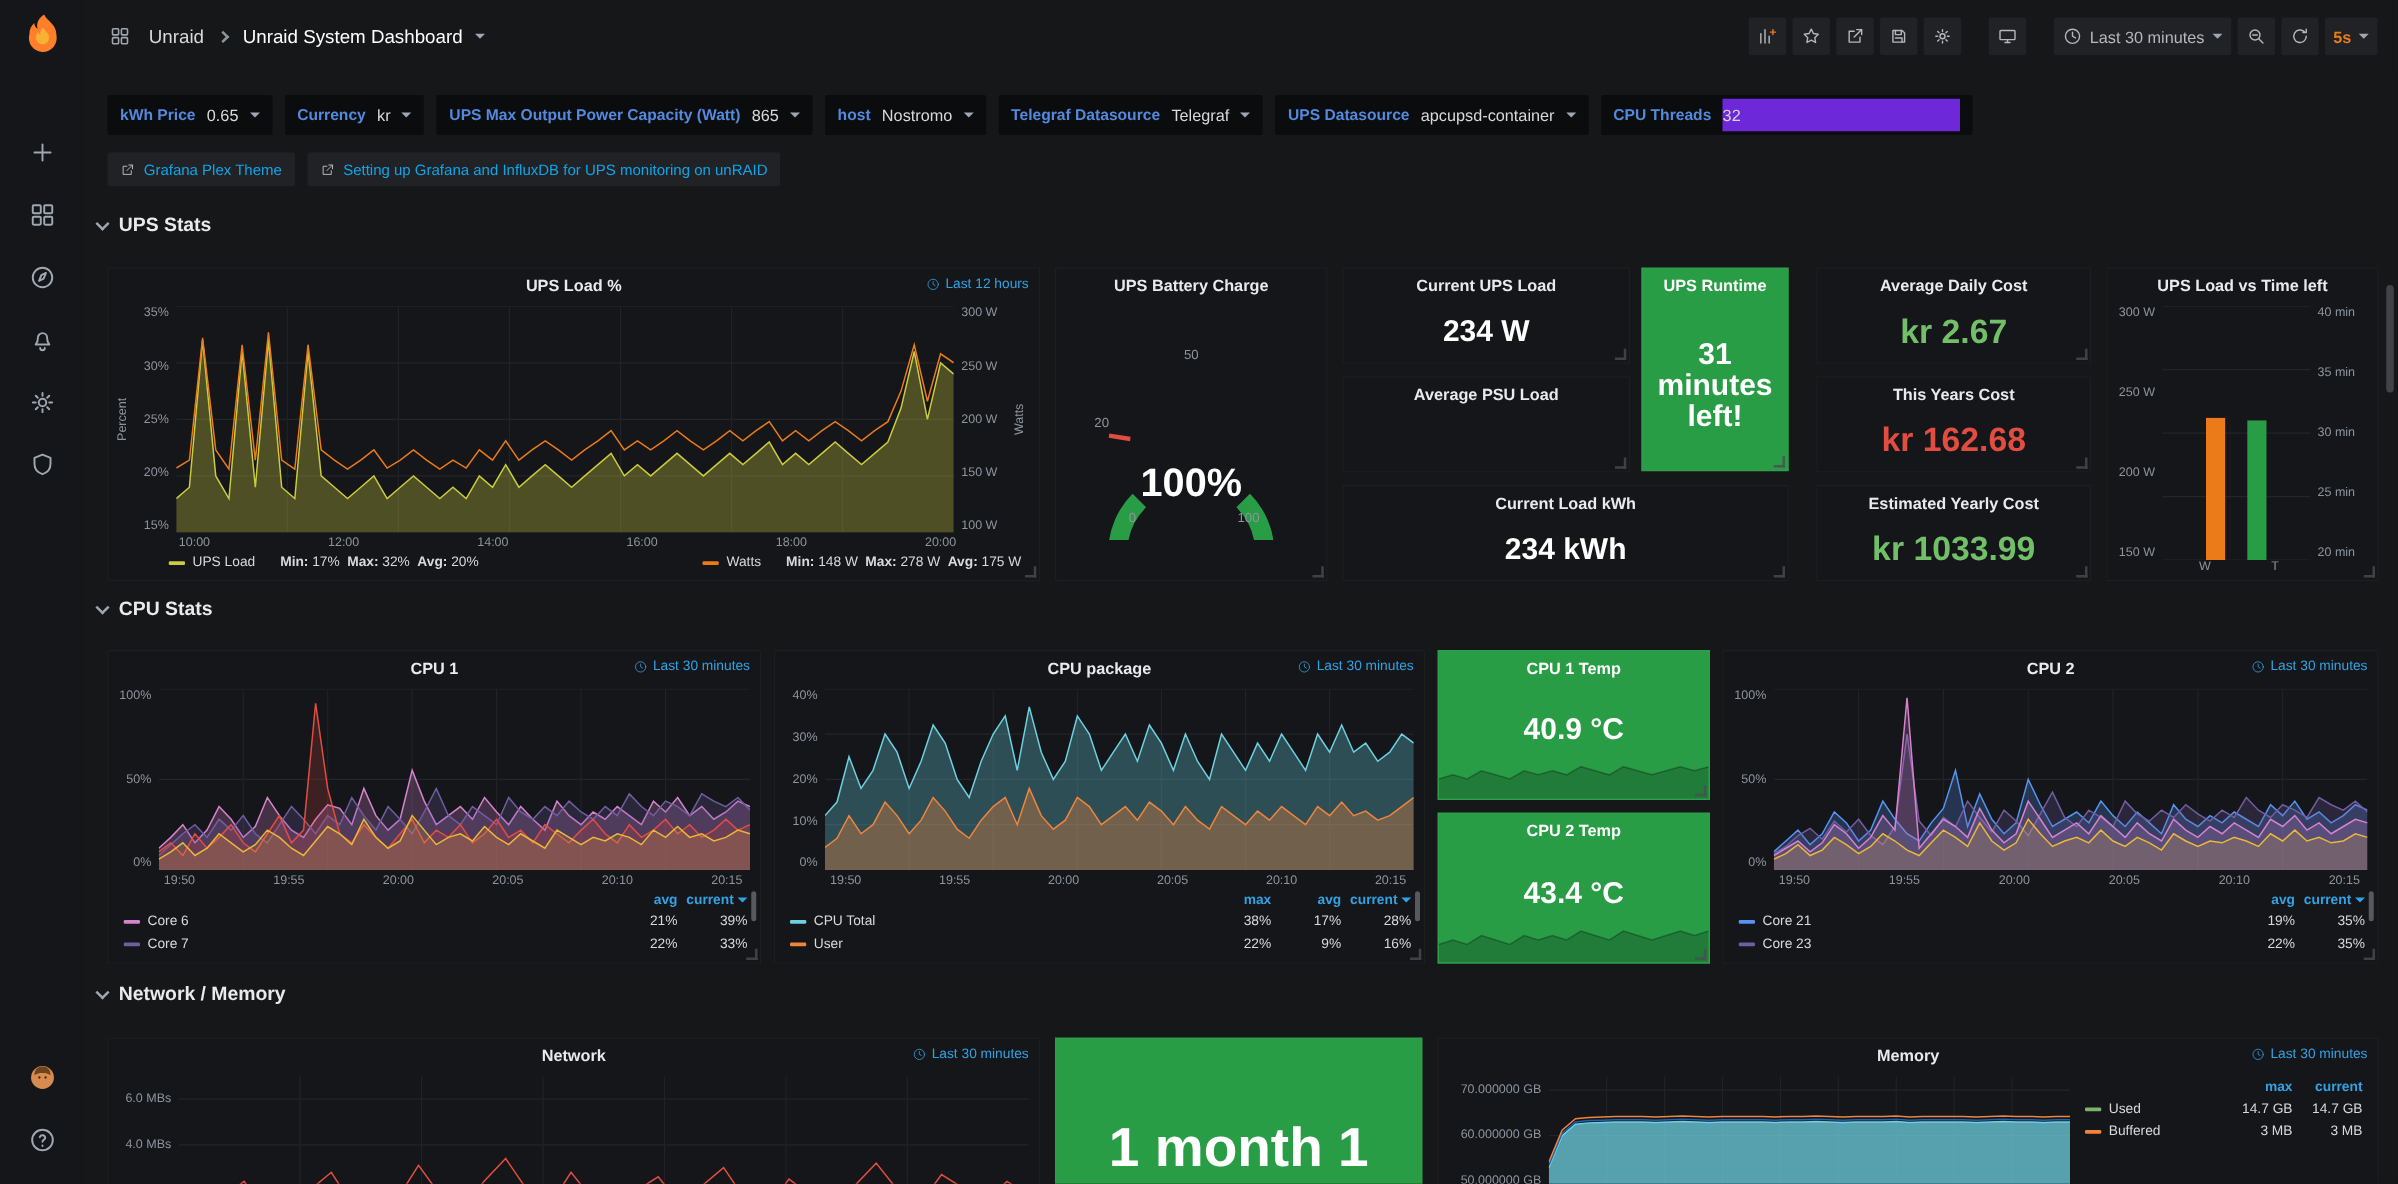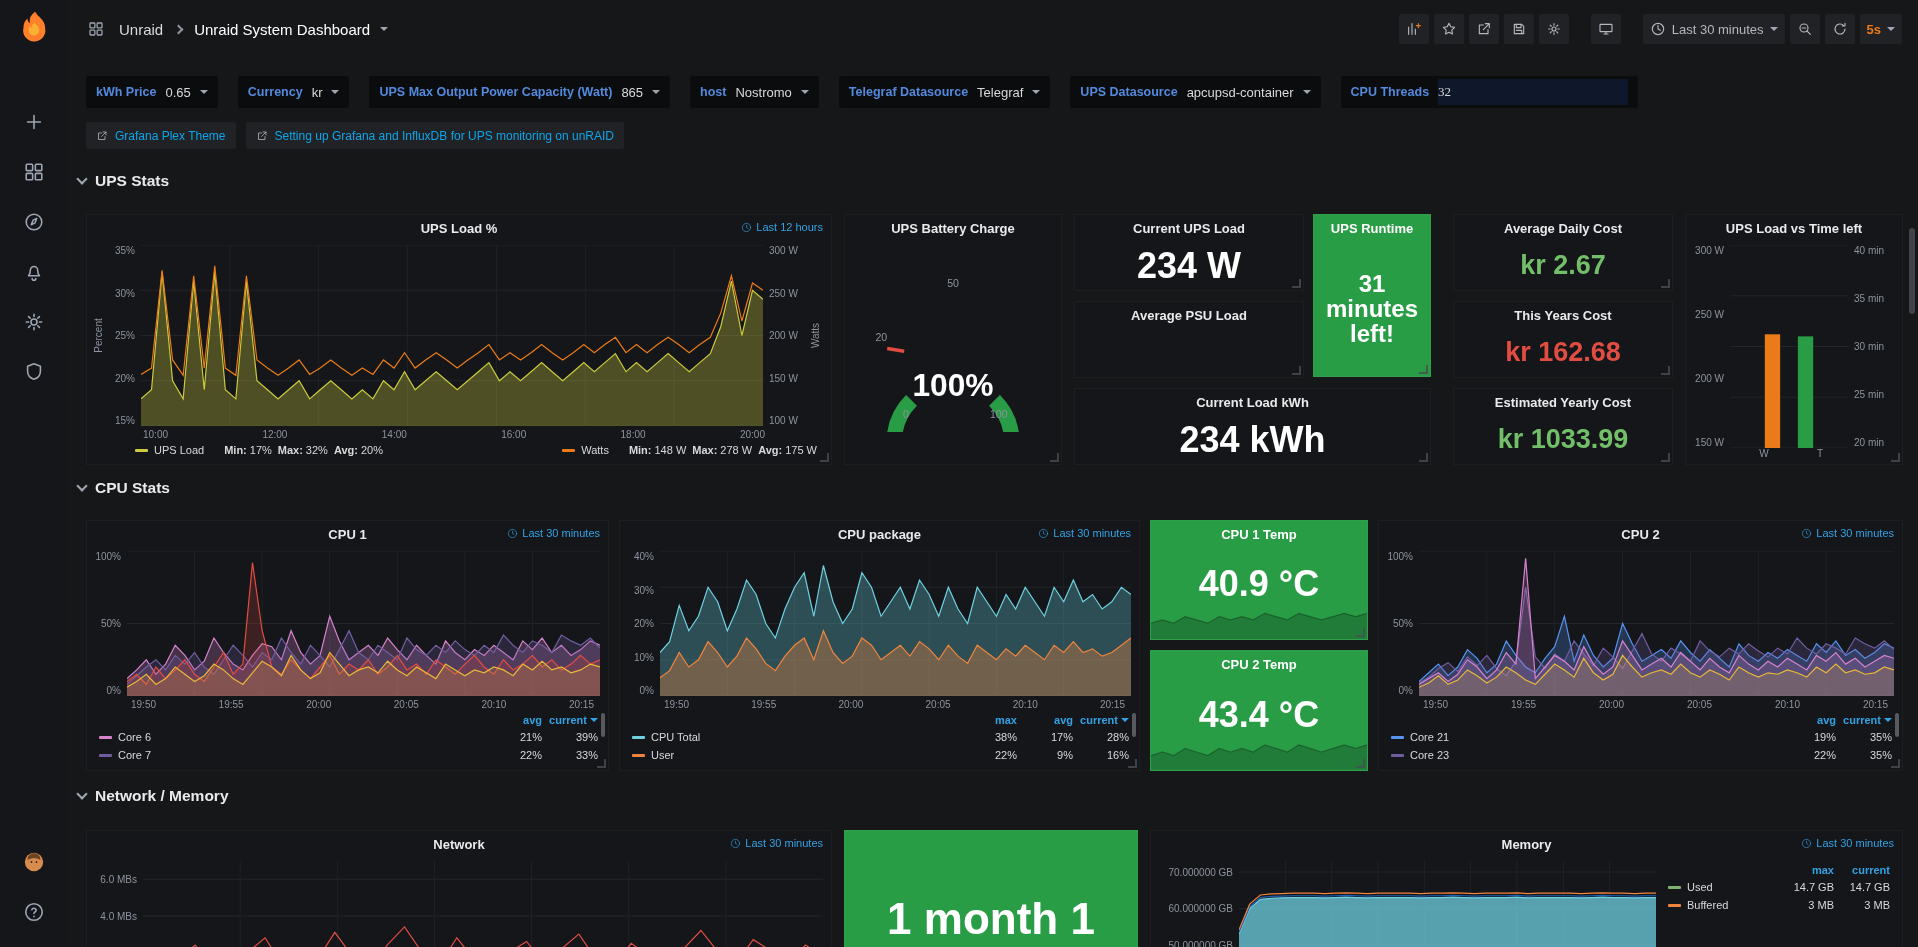--- a/index.html
+++ b/index.html
@@ -20,25 +20,25 @@
 .nav-left .crumb-app{color:#d8d9da}
 .nav-left .crumb-title{color:#fff}
 .crumb-sep{width:7px;height:7px;border-right:2px solid #8e949e;border-top:2px solid #8e949e;transform:rotate(45deg);margin:0 2px}
 .caret{width:0;height:0;border-left:4px solid transparent;border-right:4px solid transparent;border-top:4px solid #9fa7b3;display:inline-block}
 .nav-right{display:flex;align-items:center;gap:5px}
 .nav-btn{height:30px;min-width:30px;background:#202226;border-radius:2px;display:flex;align-items:center;justify-content:center;gap:6px;padding:0 7px;color:#b4b7bd;font-size:13px}
 .nav-btn svg{width:16px;height:16px;stroke:#b4b7bd;fill:none;stroke-width:1.7;stroke-linecap:round;stroke-linejoin:round}
 .nav-btn .orange{color:#eb7b18;font-weight:600}
 .nav-gap{width:12px}
 
-#submenu{position:absolute;left:86px;top:76px;display:flex;gap:20px;align-items:center;z-index:4}
+#submenu{position:absolute;left:86px;top:76px;display:flex;gap:10px;align-items:center;z-index:4}
 .var{height:32px;background:#0b0c0e;display:flex;align-items:center;gap:9px;padding:0 10px;border-radius:2px}
 .var-label{color:#538ade;font-size:12.5px;font-weight:600;white-space:nowrap}
 .var-value{color:#d8d9da;font-size:13px;white-space:nowrap}
-.var-input{background:#0f172a;border:none;outline:none;color:#d8d9da;font-size:13px;width:190px;height:26px;font-family:Liberation Serif, serif}
+.var-input{background:#6d28d9;border:none;outline:none;color:#d8d9da;font-size:13px;width:190px;height:26px;font-family:Liberation Sans, sans-serif}
 #dashlinks{position:absolute;left:86px;top:122px;display:flex;gap:10px;z-index:4}
 .dash-link{height:27px;background:#202226;border-radius:2px;display:flex;align-items:center;gap:7px;padding:0 10px;font-size:12px;color:#0ea5e9;text-decoration:none;cursor:pointer}
 .dash-link svg{width:12px;height:12px;stroke:#b4b7bd;fill:none;stroke-width:1.6;stroke-linecap:round}
 
 .section-head{position:absolute;display:flex;align-items:center;gap:9px;cursor:pointer;z-index:3}
 .chev{width:8px;height:8px;border-left:2px solid #9fa7b3;border-bottom:2px solid #9fa7b3;transform:rotate(-45deg);margin-top:-4px}
 .sec-label{font-size:15.5px;font-weight:700;color:#e9eaeb}
 
 .panel{position:absolute;background:#141619;border:1px solid rgba(255,255,255,.035);display:flex;flex-direction:column;overflow:hidden}
 .panel::after{content:"";position:absolute;right:2px;bottom:2px;width:7px;height:7px;border-right:2px solid #4a4d51;border-bottom:2px solid #4a4d51;opacity:.8}
@@ -72,21 +72,21 @@
 .lt-head{display:flex;justify-content:flex-end;color:#33a2e5;font-weight:600;height:17px;align-items:center}
 .lt-row{display:flex;align-items:center;height:18px;color:#d8d9da}
 .lt-name{flex:1;display:flex;align-items:center;gap:6px;cursor:pointer}
 .lt-val{width:56px;text-align:right;flex:none}
 .lt-val.hd{cursor:pointer;display:flex;justify-content:flex-end;align-items:center;gap:3px}
 .sc{width:0;height:0;border-left:4px solid transparent;border-right:4px solid transparent;border-top:4px solid #33a2e5;display:inline-block}
 .lt-scroll{position:absolute;right:-7px;top:2px;width:4px;height:24px;background:#565a5e;border-radius:2px}
 .legend-side{flex:none;width:238px;font-size:11px;padding:0 4px 0 12px}
 
 .stat-val{flex:1;display:flex;align-items:center;justify-content:center;font-weight:700;color:#fff;text-align:center;line-height:1.05;padding:0 6px}
-.v30{font-size:36px}.v27{font-size:27px}.v24{font-size:24px}
+.v30{font-size:24px}.v27{font-size:27px}.v24{font-size:24px}
 .on-green .p-title{color:#fff}
 .spark{position:absolute;left:0;right:0;bottom:0;height:36%}
 .spark svg{width:100%;height:100%}
 .uptime-val{flex:none;margin-top:64px;font-size:44px;font-weight:700;color:#fff;text-align:center;line-height:1.1}
 
 .gauge-wrap{flex:1;display:flex;align-items:center;justify-content:center}
 .gauge{width:188px;height:158px}
 .gt{font-size:9px;fill:#8e949e;font-family:"Liberation Sans",sans-serif}
 .gv{font-size:27px;font-weight:700;fill:#fff;font-family:"Liberation Sans",sans-serif}
 

